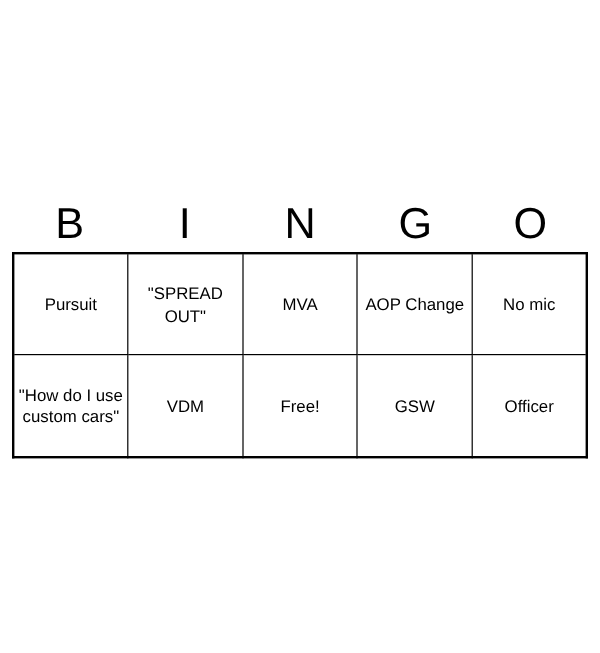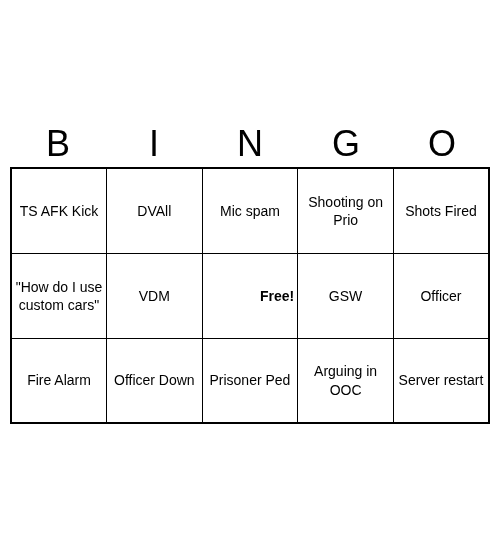--- a/index.html
+++ b/index.html
@@ -50,54 +50,46 @@
       text-align: center;
       vertical-align: middle;
       padding: 4px 3px;
       font-size: 14px;
       height: 85px;
       width: 96px;
       line-height: 1.3;
     }
 
     .bingo-grid td.free-cell {
-      font-weight: bold;
-      text-align: right;
+      font-weight: normal;
     }
   </style>
 </head>
 <body>
 
 <div class="bingo-container">
   <div class="bingo-header">
     <div class="bingo-header-cell">B</div>
     <div class="bingo-header-cell">I</div>
     <div class="bingo-header-cell">N</div>
     <div class="bingo-header-cell">G</div>
     <div class="bingo-header-cell">O</div>
   </div>
 
   <table class="bingo-grid">
     <tbody>
       <tr>
-        <td>TS AFK Kick</td>
-        <td>DVAll</td>
-        <td>Mic spam</td>
-        <td>Shooting on Prio</td>
-        <td>Shots Fired</td>
+        <td>Pursuit</td>
+        <td>"SPREAD OUT"</td>
+        <td>MVA</td>
+        <td>AOP Change</td>
+        <td>No mic</td>
       </tr>
       <tr>
         <td>"How do I use custom cars"</td>
         <td>VDM</td>
         <td class="free-cell">Free!</td>
         <td>GSW</td>
         <td>Officer</td>
       </tr>
-      <tr>
-        <td>Fire Alarm</td>
-        <td>Officer Down</td>
-        <td>Prisoner Ped</td>
-        <td>Arguing in OOC</td>
-        <td>Server restart</td>
-      </tr>
     </tbody>
   </table>
 </div>
 
 </body></html>

